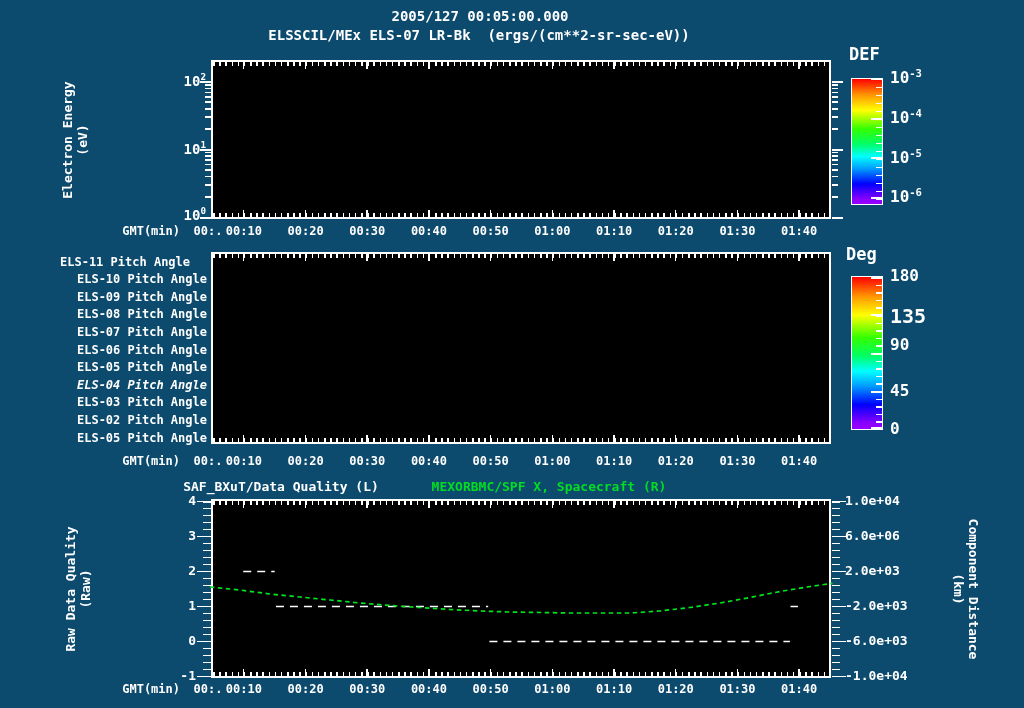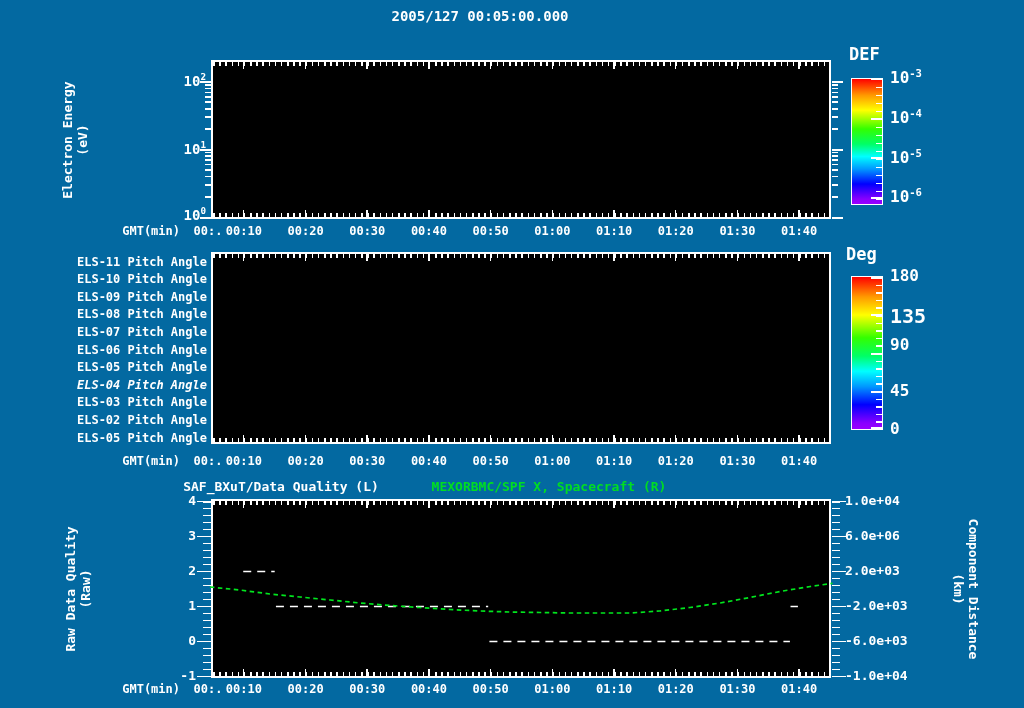--- a/index.html
+++ b/index.html
@@ -1,35 +1,36 @@
 <!DOCTYPE html>
 <html><head>
 <meta charset="utf-8">
 <style>
   html,body{margin:0;padding:0;background:#000;}
-  #page{position:relative;width:1024px;height:708px;background:#0369a1;overflow:hidden;
+  #page{position:relative;width:1024px;height:708px;background:#0c4a6e;overflow:hidden;
         font-family:"DejaVu Sans Mono",monospace;color:#fff;}
   .txt{position:absolute;color:#fff;font:bold 12px "DejaVu Sans Mono",monospace;
        white-space:pre;line-height:1.15;}
   .panel{position:absolute;border:2px solid #fff;box-sizing:border-box;background:#000;}
   .cbar{position:absolute;border:1px solid #fff;box-sizing:border-box;}
   .rot{position:absolute;width:0;height:0;}
   .rot > div{position:absolute;transform:translate(-50%,-50%) rotate(-90deg);
              text-align:center;white-space:nowrap;font:bold 13px "DejaVu Sans Mono",monospace;}
   .rot.cw > div{transform:translate(-50%,-50%) rotate(90deg);}
   sup{font-size:0.66em;}
   .comb{position:absolute;}
   svg{position:absolute;left:0;top:0;pointer-events:none;}
 </style>
 </head>
 <body>
 
 <div id="page">
 
   <div class="txt" style="left:480px;top:8px;transform:translateX(-50%);font-size:14px;">2005/127 00:05:00.000</div>
+  <div class="txt" style="left:479px;top:27px;transform:translateX(-50%);font-size:14px;">ELSSCIL/MEx ELS-07 LR-Bk  (ergs/(cm**2-sr-sec-eV))</div>
 
   <div class="panel" id="p1" style="left:211px;top:60px;width:620px;height:159px;"></div>
   <div class="panel" id="p2" style="left:211px;top:252px;width:620px;height:192px;"></div>
   <div class="panel" id="p3" style="left:211px;top:499px;width:620px;height:179px;"></div>
 
   <div class="rot" style="left:75px;top:140px;">
     <div><span>Electron Energy</span><br>
          <span>(eV)</span></div>
   </div>
   <div class="rot" style="left:78px;top:589px;">
@@ -100,21 +101,21 @@
     <div class="txt" style="left: 146px; top: 206px; width: 60px; text-align: right; font-size: 14px;">10<sup>0</sup></div>
     <div class="txt" style="left: 890px; top: 67px; font-size: 16px;">10<sup>-3</sup></div>
     <div class="txt" style="left: 890px; top: 107px; font-size: 16px;">10<sup>-4</sup></div>
     <div class="txt" style="left: 890px; top: 147px; font-size: 16px;">10<sup>-5</sup></div>
     <div class="txt" style="left: 890px; top: 186px; font-size: 16px;">10<sup>-6</sup></div>
     <div class="txt" style="left: 890px; top: 267px; font-size: 16px;">180</div>
     <div class="txt" style="left: 890px; top: 305px; font-size: 20px;">135</div>
     <div class="txt" style="left: 890px; top: 336px; font-size: 16px;">90</div>
     <div class="txt" style="left: 890px; top: 382px; font-size: 16px;">45</div>
     <div class="txt" style="left: 890px; top: 420px; font-size: 16px;">0</div>
-    <div class="txt" style="left: 60px; top: 255.5px; width: 147px; text-align: right;">ELS-11 Pitch Angle</div>
+    <div class="txt" style="left: 60px; top: 255.5px; width: 147px; ">ELS-11 Pitch Angle</div>
     <div class="txt" style="left: 60px; top: 273.1px; width: 147px; text-align: right;">ELS-10 Pitch Angle</div>
     <div class="txt" style="left: 60px; top: 290.7px; width: 147px; text-align: right;">ELS-09 Pitch Angle</div>
     <div class="txt" style="left: 60px; top: 308.3px; width: 147px; text-align: right;">ELS-08 Pitch Angle</div>
     <div class="txt" style="left: 60px; top: 325.9px; width: 147px; text-align: right;">ELS-07 Pitch Angle</div>
     <div class="txt" style="left: 60px; top: 343.5px; width: 147px; text-align: right;">ELS-06 Pitch Angle</div>
     <div class="txt" style="left: 60px; top: 361.1px; width: 147px; text-align: right;">ELS-05 Pitch Angle</div>
     <div class="txt" style="left: 60px; top: 378.7px; width: 147px; text-align: right; font-style: italic;">ELS-04 Pitch Angle</div>
     <div class="txt" style="left: 60px; top: 396.3px; width: 147px; text-align: right;">ELS-03 Pitch Angle</div>
     <div class="txt" style="left: 60px; top: 413.9px; width: 147px; text-align: right;">ELS-02 Pitch Angle</div>
     <div class="txt" style="left: 60px; top: 431.5px; width: 147px; text-align: right;">ELS-05 Pitch Angle</div>

